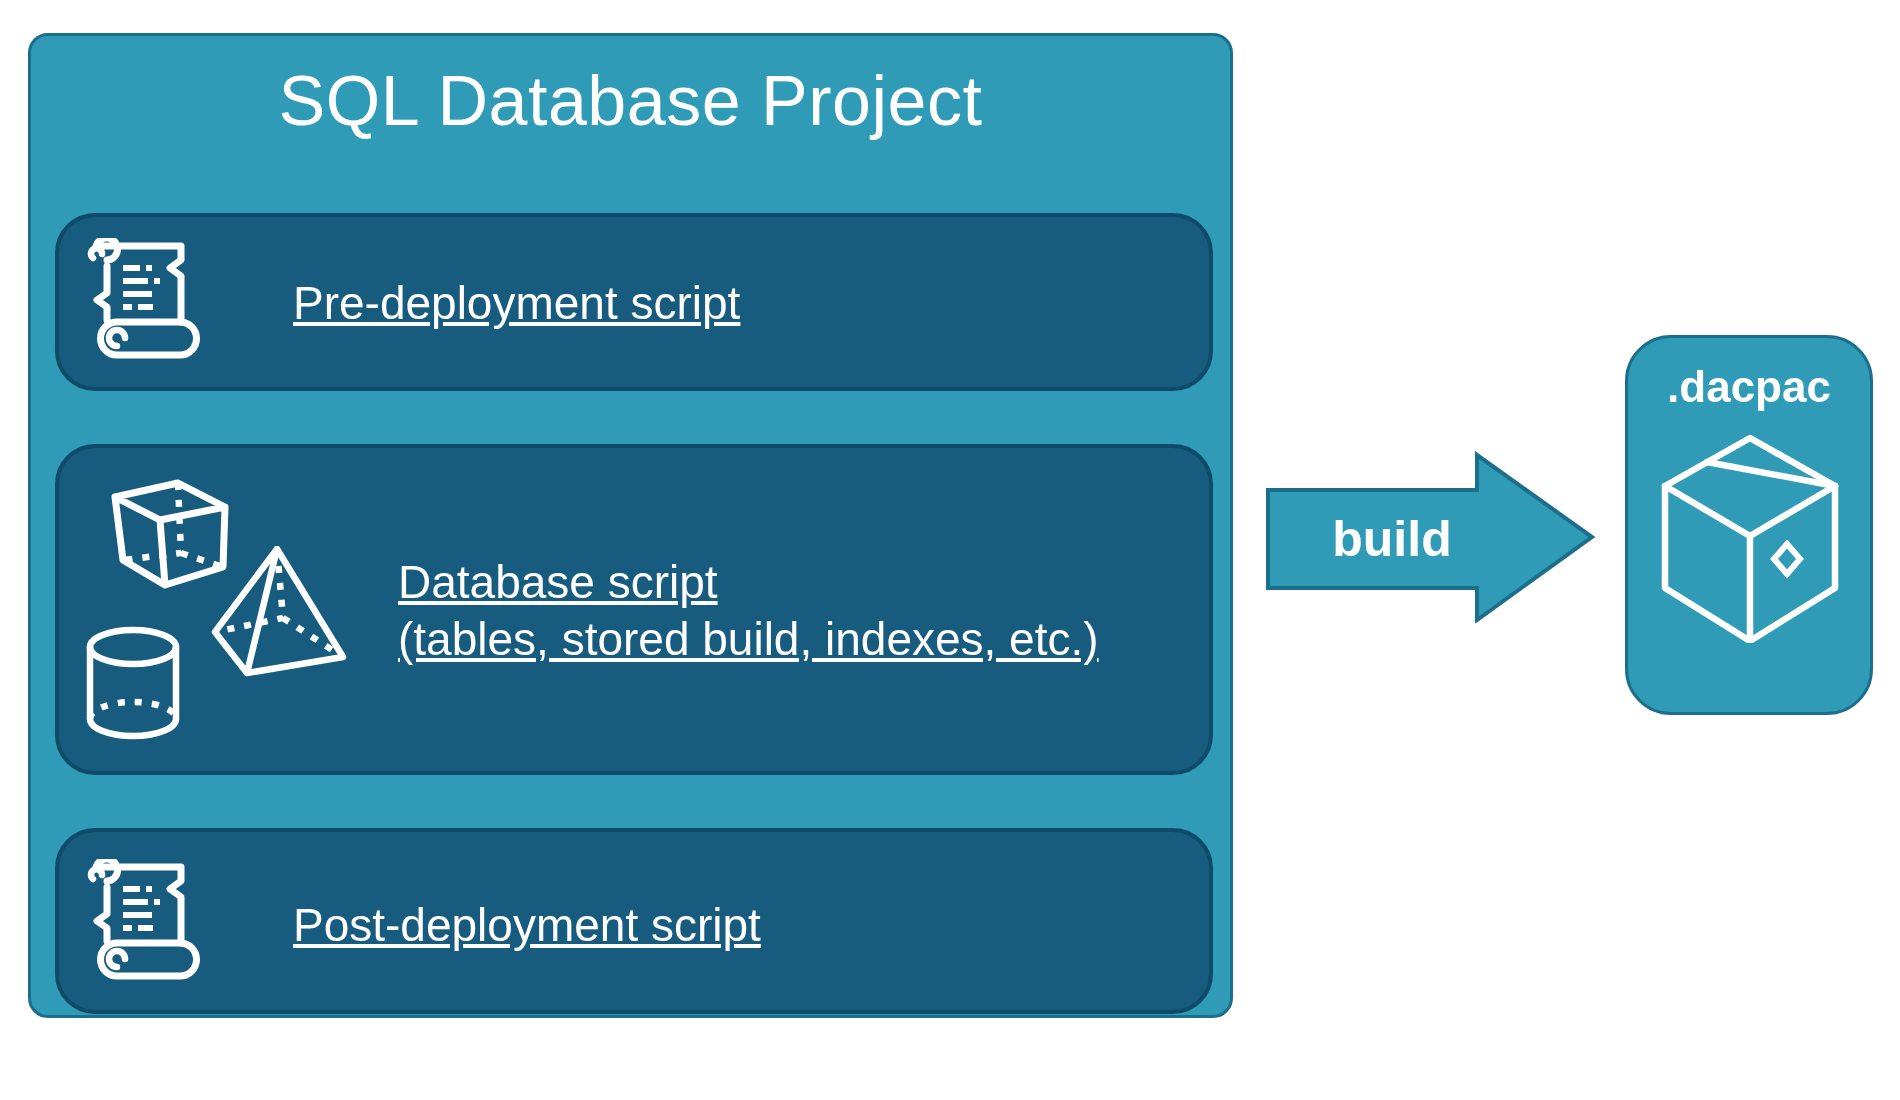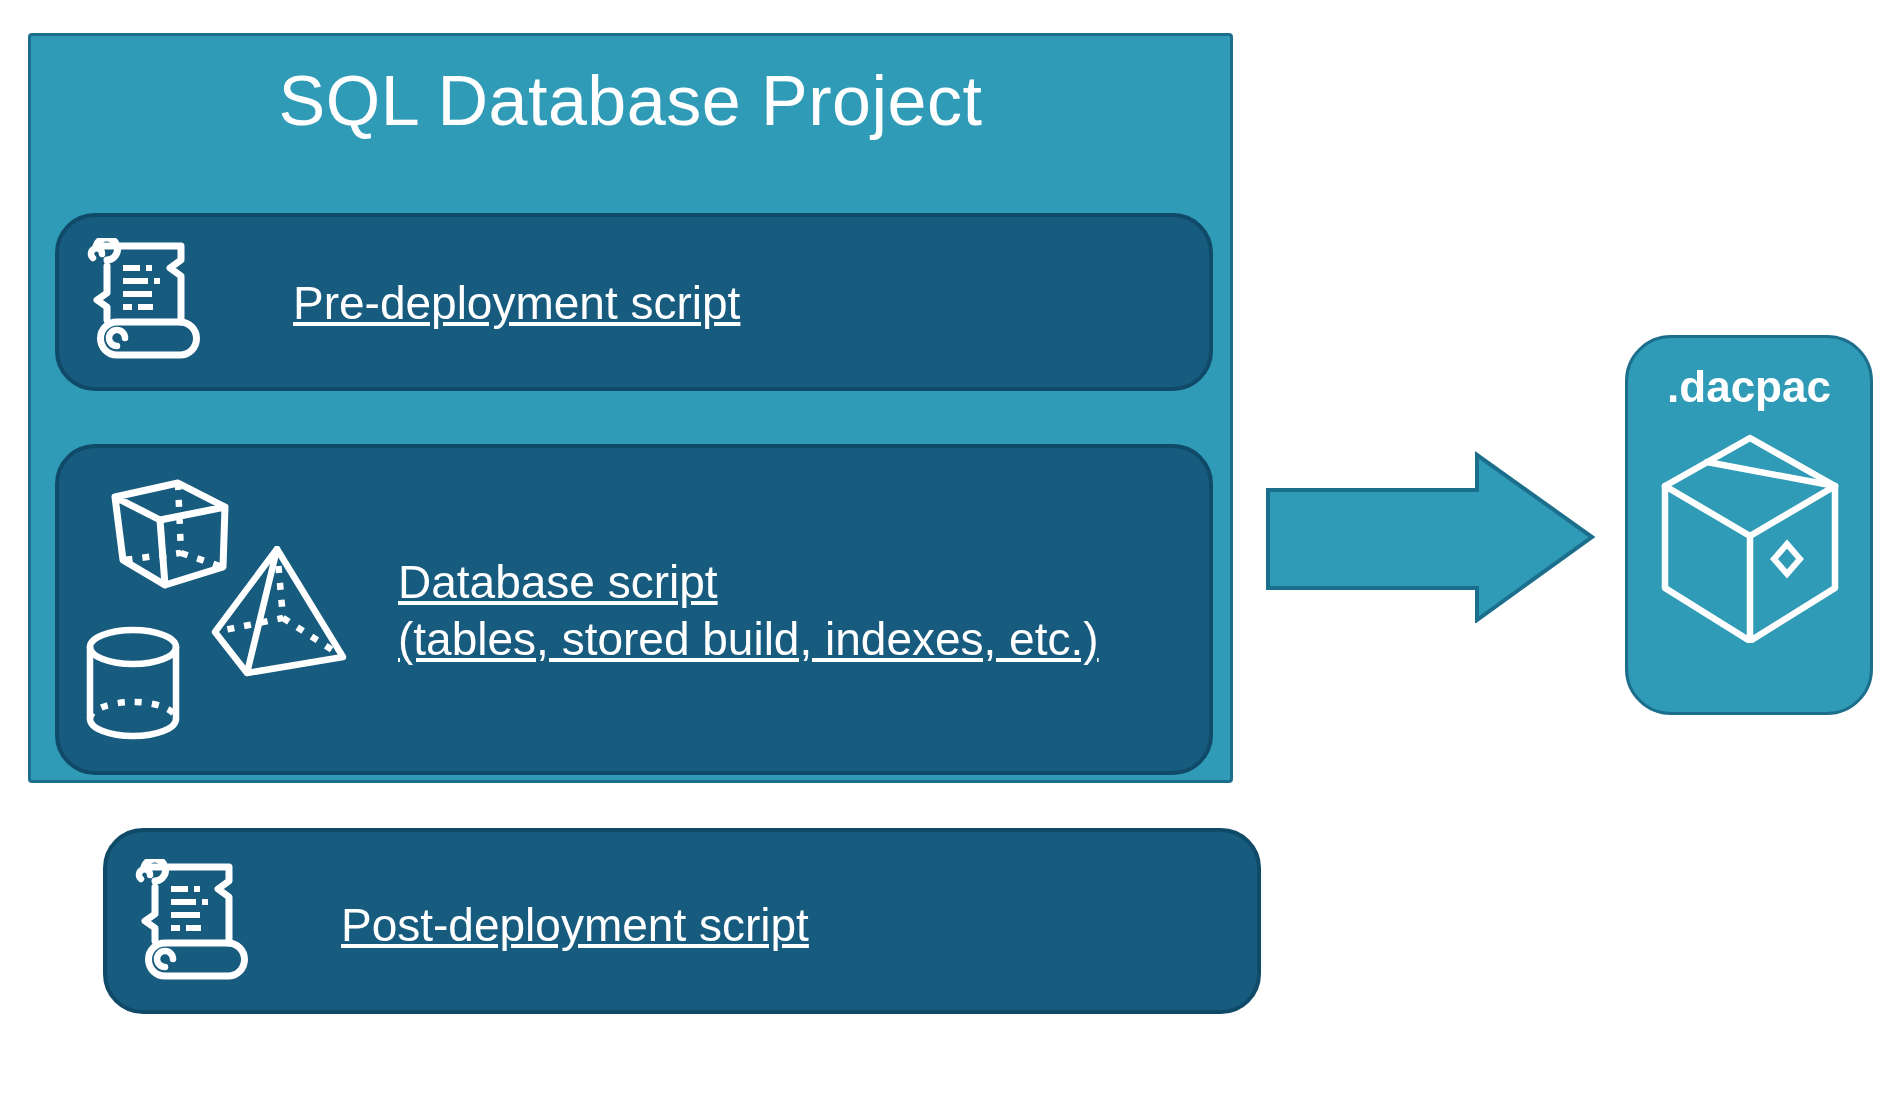--- a/index.html
+++ b/index.html
@@ -8,45 +8,45 @@
     background:#ffffff;
   }
   .canvas{
     position:relative;
     width:1900px;height:1100px;
     background:var(--background,#ffffff);
     overflow:hidden;
   }
   .project-box{
     position:absolute;left:28px;top:33px;
-    width:1205px;height:750px;
+    width:1205px;height:985px;
     box-sizing:border-box;
     background:var(--teal,#2F9BB6);
     border:3px solid var(--teal_border,#1C6F8C);
-    border-radius:4px;
+    border-radius:20px;
   }
   .project-title{
     position:absolute;left:0;right:0;top:20px;
     margin:0;
     text-align:center;
     font-size:70px;line-height:90px;font-weight:400;
     color:var(--text,#ffffff);
     letter-spacing:0.5px;
   }
   .item-box{
     position:absolute;left:24px;
     width:1158px;
     box-sizing:border-box;
     background:var(--navy,#175B7E);
     border:4px solid var(--navy_border,#0F4A68);
     border-radius:40px;
   }
   .item-box.b1{top:177px;height:178px;}
   .item-box.b2{top:408px;height:331px;}
-  .item-box.b3{top:792px;height:186px;margin-left:48px;}
+  .item-box.b3{top:792px;height:186px;}
   .item-label{
     position:absolute;
     color:var(--text,#ffffff);
     font-size:46px;line-height:56px;
     white-space:nowrap;
     text-decoration:underline;
   }
   .b1 .item-label{left:234px;top:58px;}
   .b3 .item-label{left:234px;top:65px;}
   .b2 .item-label{left:339px;top:106px;line-height:57px;}
@@ -139,20 +139,21 @@
         <path class="ic-thin" d="M 44,100 A 8,8 0 1 0 36,108"></path>
         <path class="ic-text" d="M 42,30 h 17 M 65,30 h 6 M 42,43 h 25 M 73,43 h 6 M 42,56 h 29 M 42,69 h 9 M 57,69 h 15"></path>
       </svg>
       <span class="item-label">Post-deployment script</span>
     </div>
   </section>
 
   <svg class="arrow-svg" viewBox="0 0 332 172">
     <polygon class="arrow-poly" points="4,39 213,39 213,4 328,86 213,169 213,137 4,137"></polygon>
   </svg>
+  <div class="build-label">build</div>
 
   <section class="dacpac-box">
     <div class="dacpac-label">.dacpac</div>
     <svg class="icon-svg package-svg" viewBox="0 0 178 209">
       <path class="ic-thin" d="M 89,4 L 4,52 L 89,102 L 174,52 Z"></path>
       <path class="ic-thin" d="M 4,52 V 154 L 89,207 L 174,154 V 52 M 89,102 V 207"></path>
       <path class="ic-thin" d="M 46,28 L 174,52"></path>
       <path class="ic-text" d="M 126,110 L 139,125 L 126,140 L 113,125 Z"></path>
     </svg>
   </section>

